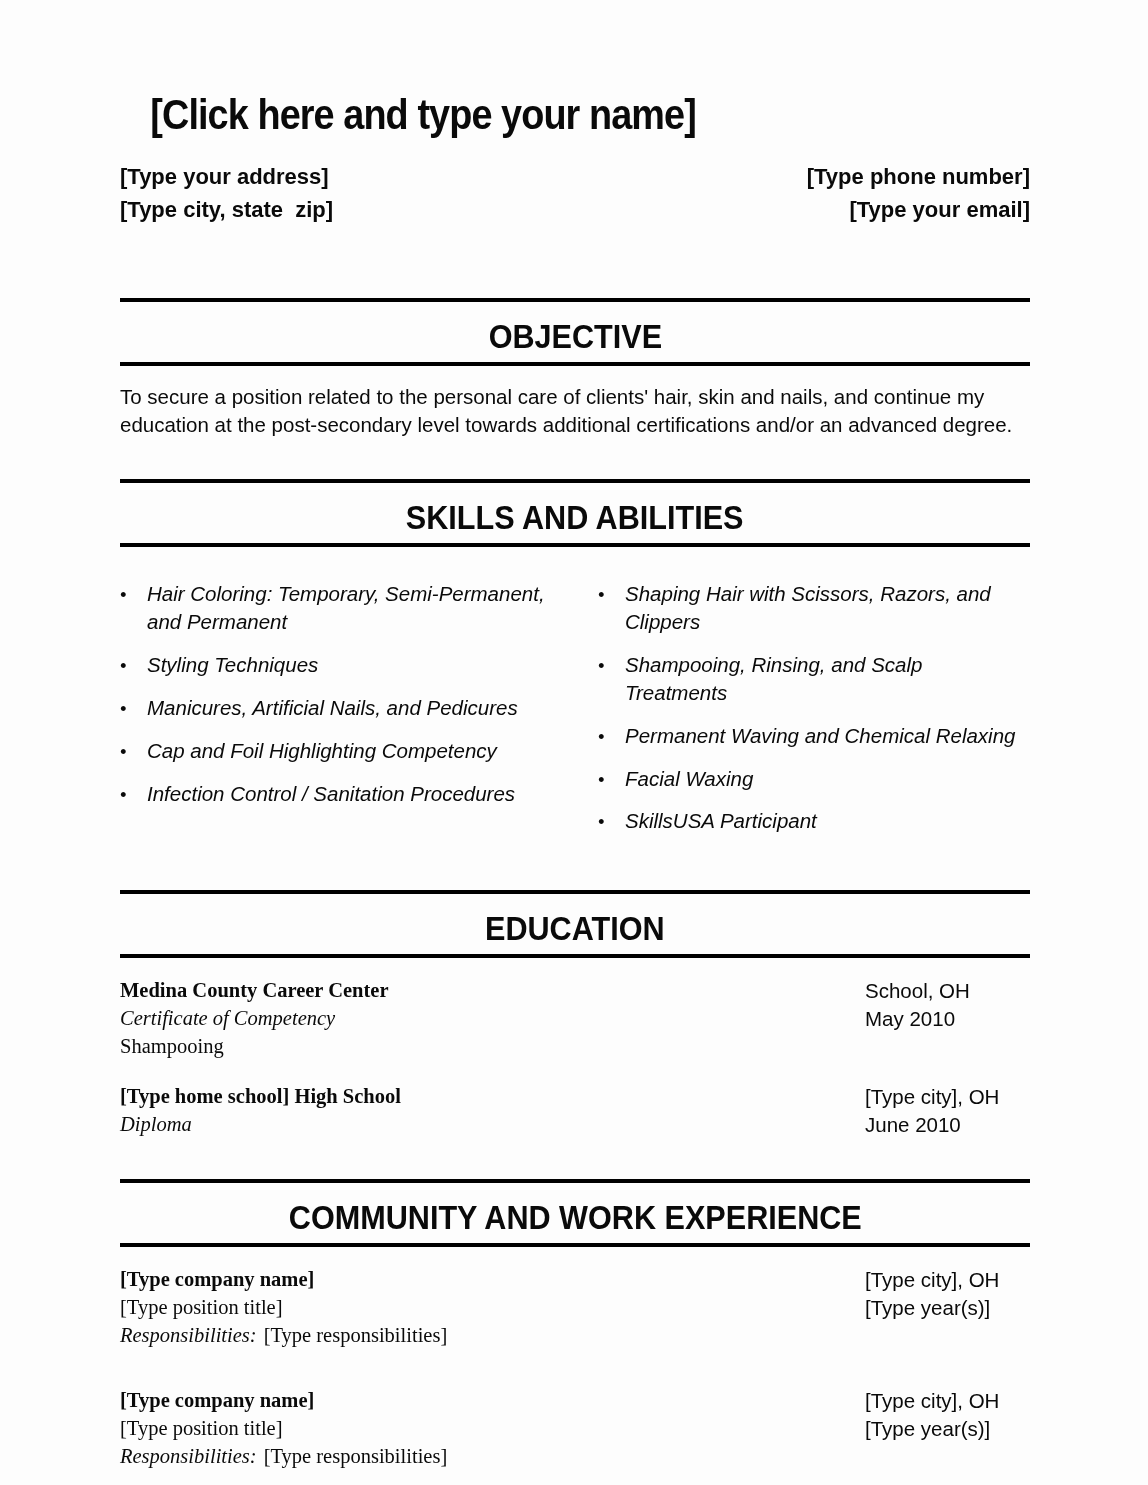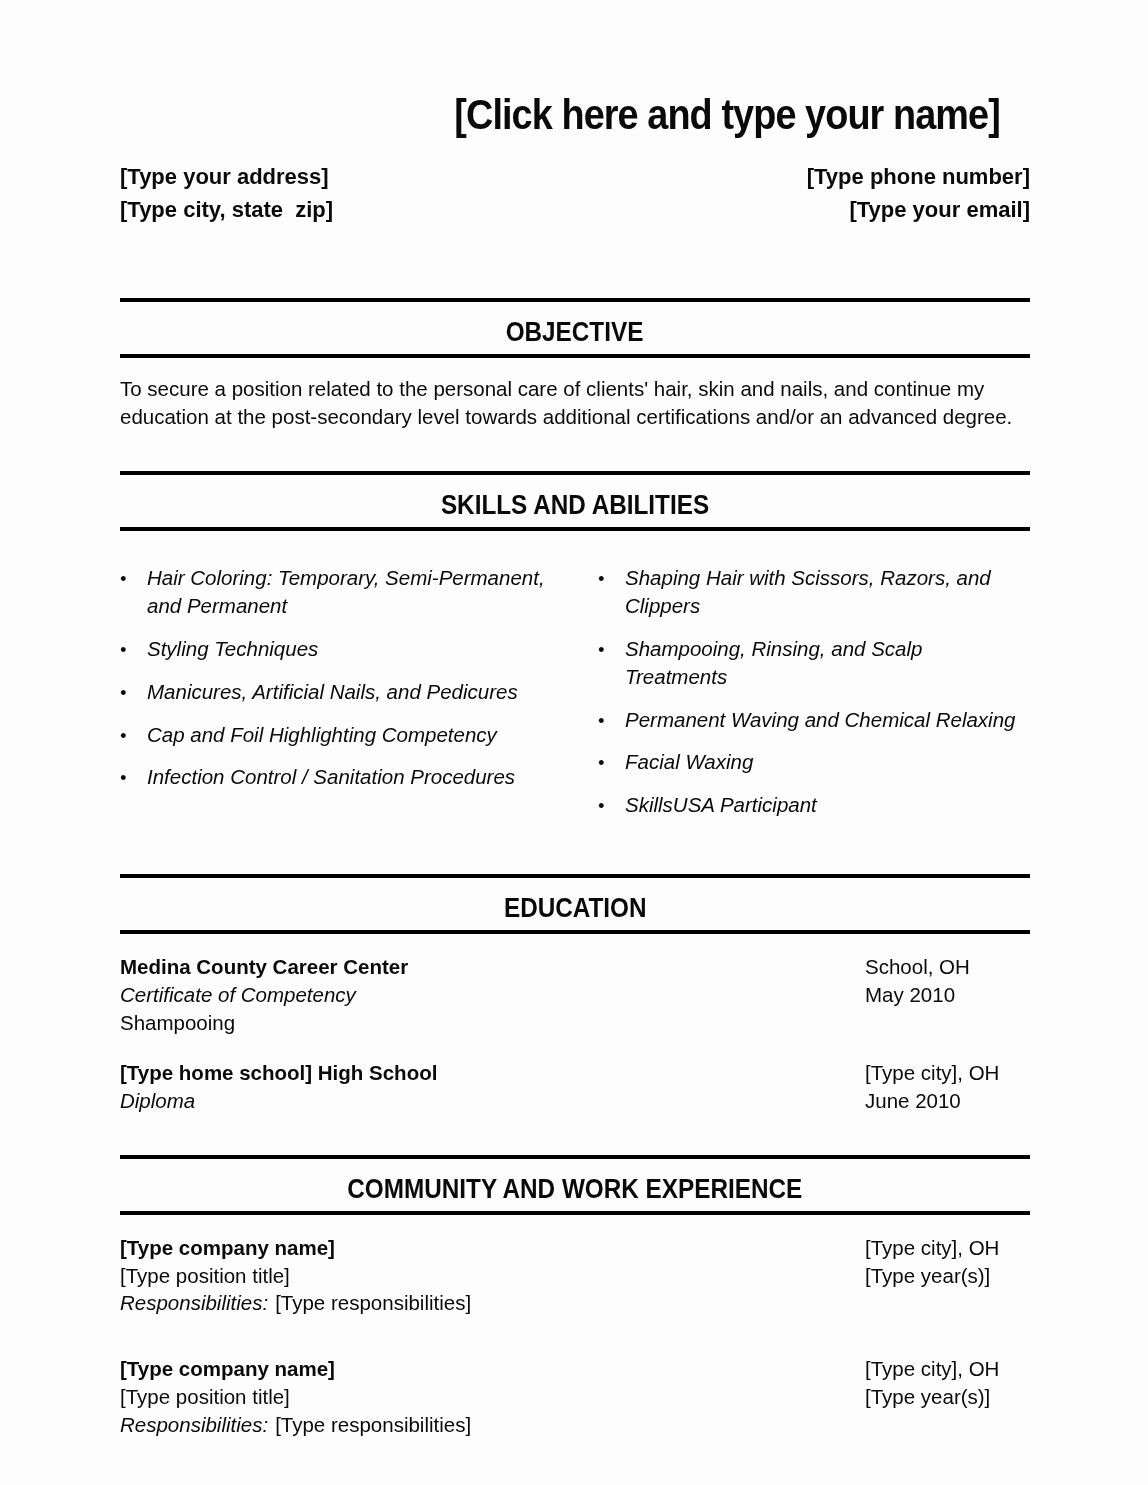--- a/index.html
+++ b/index.html
@@ -11,55 +11,55 @@
     background: #fdfdfd;
     color: #0a0a0a;
     font-family: "Liberation Sans", "DejaVu Sans", sans-serif;
     box-sizing: border-box;
     padding: 92px 118px 0 120px;
     overflow: hidden;
   }
   .cond { display: inline-block; transform: scaleX(0.9); transform-origin: center; white-space: nowrap; }
   .name-heading {
     margin: 0 0 22px 0;
-    text-align: right;
+    text-align: left;
     font-size: 42px;
     font-weight: bold;
     letter-spacing: -1px;
     line-height: 1.1;
   }
   .contact-row { display: flex; justify-content: space-between; font-size: 22px; font-weight: bold; line-height: 1.5; }
   .contact-right { text-align: right; }
   .prews { white-space: pre-wrap; }
 
   .section { margin-top: 0; }
   .sec-gap-1 { margin-top: 72px; }
   .sec-gap   { margin-top: 40px; }
   .rule { height: 4px; background: #000; }
   .sec-title {
     text-align: center;
-    font-size: 27px;
+    font-size: 34px;
     font-weight: bold;
     padding: 15px 0 6px 0;
     line-height: 1.15;
   }
   .body-text { font-size: 20.5px; line-height: 1.36; }
 
   .objective-text { margin: 17px 0 0 0; }
 
   .skills-cols { display: flex; margin-top: 33px; }
   .skills-col  { list-style: none; margin: 0; padding: 0; }
   .skills-col.left  { width: 478px; }
   .skills-col.right { width: 432px; }
   .skill-item { padding-left: 27px; text-indent: -27px; width: 442px; box-sizing: border-box; margin: 0 0 15px 0; font-style: italic; }
   .skills-col.right .skill-item { width: 432px; }
   .bullet { display: inline-block; width: 27px; text-indent: 0; font-size: 18px; }
 
   .entry-row { display: flex; }
-  .entry-left { flex: 1 1 auto; }
+  .entry-left { flex: 1 1 auto; font-family: Liberation Serif, serif; }
   .entry-right { width: 165px; flex: 0 0 165px; }
   .edu-block { margin-top: 19px; }
   .edu-block + .edu-block { margin-top: 22px; }
   .exp-block { margin-top: 19px; }
   .exp-block + .exp-block { margin-top: 38px; }
   .b { font-weight: bold; }
   .i { font-style: italic; }
   .resp-label { font-style: italic; margin-right: 7px; }
 </style>
 </head>

